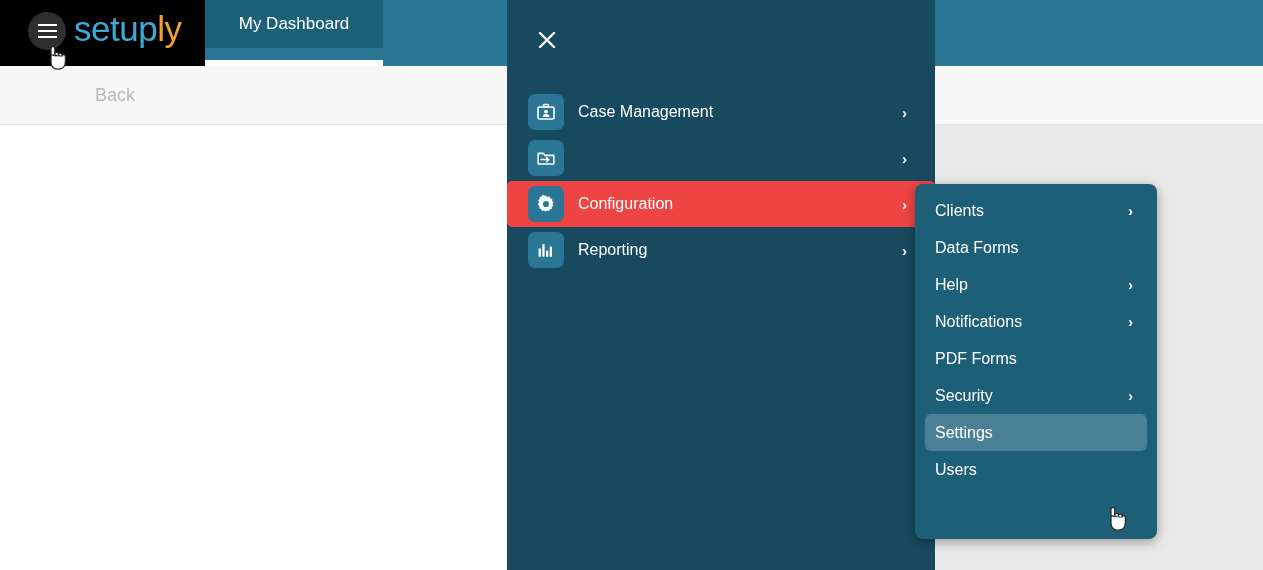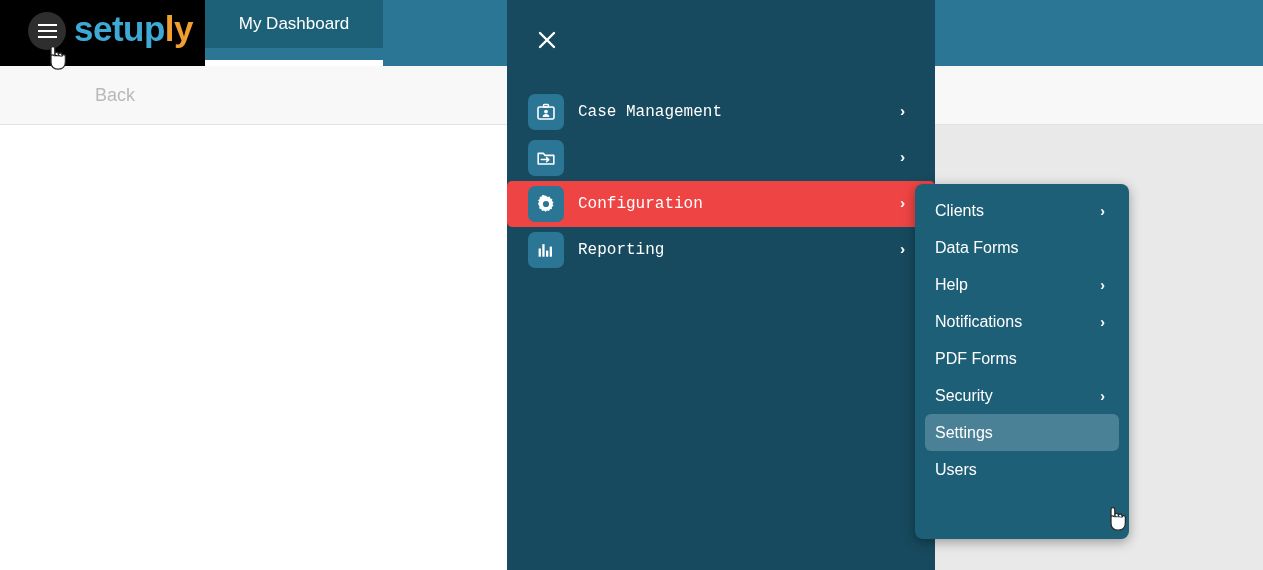--- a/index.html
+++ b/index.html
@@ -25,21 +25,21 @@
     position: absolute; left: 28px; top: 12px;
     width: 38px; height: 38px; border-radius: 50%;
     background: #2e2e2e;
     display: flex; flex-direction: column; align-items: center; justify-content: center;
   }
   .burger-circle i {
     display: block; width: 19px; height: 2px; background: #ffffff; margin: 2px 0;
   }
   .logo-text {
     position: absolute; left: 74px; top: 9px;
-    font-size: 35px; font-weight: bold; letter-spacing: -0.5px;
+    font-size: 35px; font-weight: normal; letter-spacing: -0.5px;
     line-height: 40px;
   }
   .logo-setup { color: #3fa9d5; }
   .logo-ly { color: #f0a030; }
 
   .tab-dash {
     position: absolute; left: 205px; top: 0; width: 178px; height: 48px;
     background: #1d6179;
     display: flex; align-items: center; justify-content: center;
     color: #ffffff; font-size: 17px;
@@ -65,21 +65,20 @@
   
   .dash-area {
     position: absolute; left: 935px; top: 125px; width: 328px; height: 445px;
     background: #e9e9e9;
   }
 
   
   .menu-panel {
     position: absolute; left: 507px; top: 0; width: 428px; height: 570px;
     background: #174a5e;
-    font-family: Liberation Mono, monospace;
   }
   .menu-close {
     position: absolute; left: 22px; top: 22px;
     width: 36px; height: 36px;
     display: flex; align-items: center; justify-content: center;
     color: #ffffff; font-size: 24px; line-height: 1;
     cursor: pointer;
   }
   .menu-list { position: absolute; left: 0; top: 89px; width: 428px; }
   .menu-item {
@@ -103,21 +102,21 @@
   }
   .menu-caret {
     position: absolute; right: 28px; top: 0; height: 46px;
     display: flex; align-items: center;
     color: #ffffff; font-size: 15px; font-weight: bold;
   }
 
   
   .submenu {
     position: absolute; left: 915px; top: 184px;
-    width: 214px; height: 355px;
+    width: 242px; height: 355px;
     background: #1d5f77; border-radius: 8px;
     box-shadow: 0 3px 12px rgba(0,0,0,0.35);
     padding: 8px 10px;
   }
   .sub-item {
     position: relative; height: 37px;
     display: flex; align-items: center;
     border-radius: 6px; padding: 0 10px;
   }
   .sub-item.active { background: #4b8197; }

